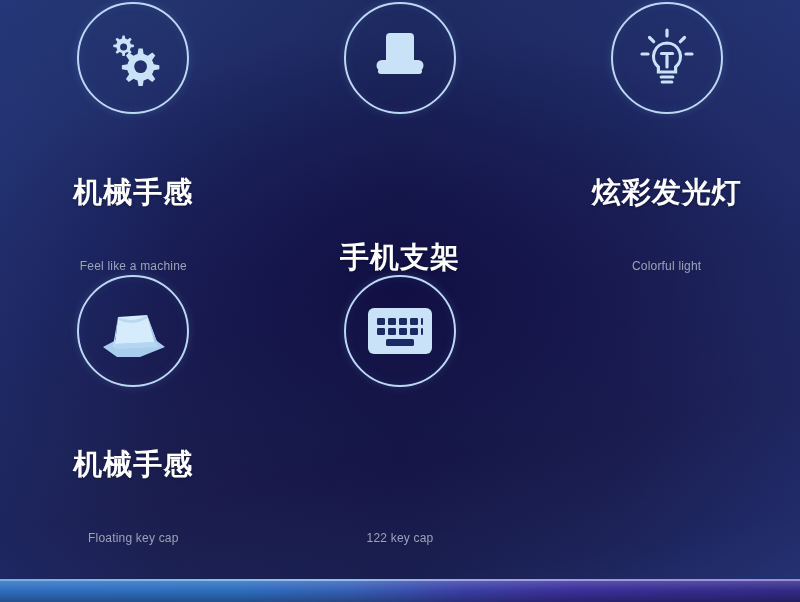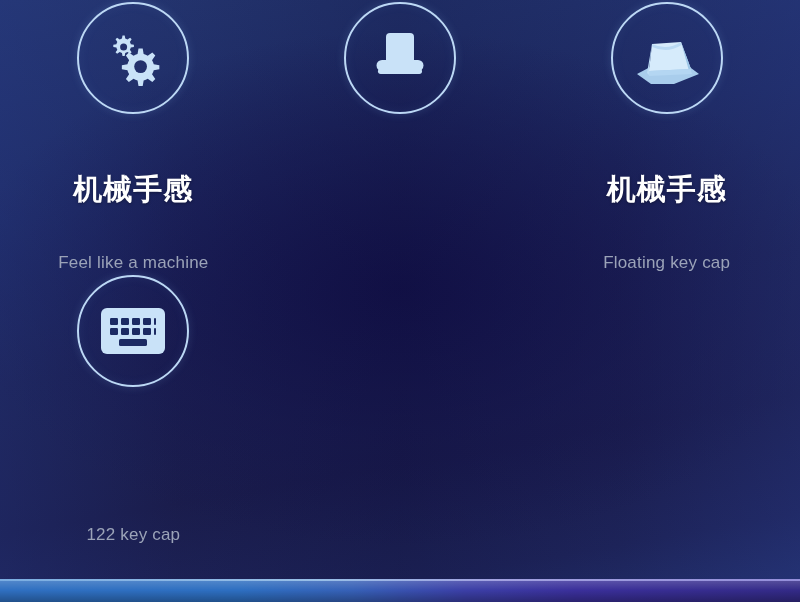--- a/index.html
+++ b/index.html
@@ -76,21 +76,21 @@
     font-weight: bold;
     letter-spacing: 1px;
     line-height: 1.05;
     text-shadow: 0 1px 3px rgba(0,0,0,0.35);
     white-space: nowrap;
   }
 
   .title-en {
     margin-top: 9px;
     color: #9ba3b8;
-    font-size: 17px;
+    font-size: 12px;
     font-weight: normal;
     letter-spacing: 0.2px;
     white-space: nowrap;
   }
 
   
   #bottom-strip {
     position: absolute;
     left: 0;
     bottom: 0;
@@ -155,22 +155,45 @@
           <svg width="74" height="74" viewBox="0 0 74 74">
             <g fill="#c9e2f8">
               <rect x="23" y="12" width="28" height="40" rx="4"></rect>
               <path d="M19 39 h5 v11 h-5 a5.5 5.5 0 0 1 0-11 z"></path>
               <path d="M55 39 h-5 v11 h5 a5.5 5.5 0 0 0 0-11 z"></path>
               <rect x="15" y="47.5" width="44" height="5.5" rx="2.7"></rect>
             </g>
           </svg>
         </span>
       </div>
-    </div>
-
+      <div class="title-cn">手机支架</div>
+    </div>
+
+    <div class="feature">
+      <div class="icon-circle">
+        <span>
+          <svg width="72" height="72" viewBox="0 0 72 72">
+            <g stroke="#c9e2f8" stroke-width="3.2" stroke-linecap="round" fill="none">
+              <path d="M36 8 v6"></path>
+              <path d="M18.5 15.5 l4.2 4.2"></path>
+              <path d="M53.5 15.5 l-4.2 4.2"></path>
+              <path d="M11 32 h6"></path>
+              <path d="M61 32 h-6"></path>
+              <path d="M36 21 a13.5 13.5 0 0 0 -8.6 23.9 v5.1 h17.2 v-5.1 A13.5 13.5 0 0 0 36 21 z"></path>
+              <path d="M30.2 55 h11.6"></path>
+              <path d="M31.2 60 h9.6"></path>
+              <path d="M36 34 v11"></path>
+              <path d="M30.5 31.5 h11"></path>
+            </g>
+          </svg>
+        </span>
+      </div>
+      <div class="title-cn">炫彩发光灯</div>
+      <div class="title-en">Colorful light</div>
+    </div>
 
     <div class="feature">
       <div class="icon-circle">
         <span>
           <svg width="76" height="62" viewBox="0 0 76 62">
             <g>
               <path d="M8 47 L25 38 L58 38 L70 47 L45 57 L22 57 Z" fill="#a9cdec"></path>
               <path d="M23 17 L52 15 L62 42 L20 44 Z" fill="#d6ebfb"></path>
               <path d="M23 17 L20 44 L20 48 L18 46 Z" fill="#bcdcf4"></path>
               <path d="M52 15 L62 42 L63 46 L60 44 Z" fill="#9dc6e8"></path>

